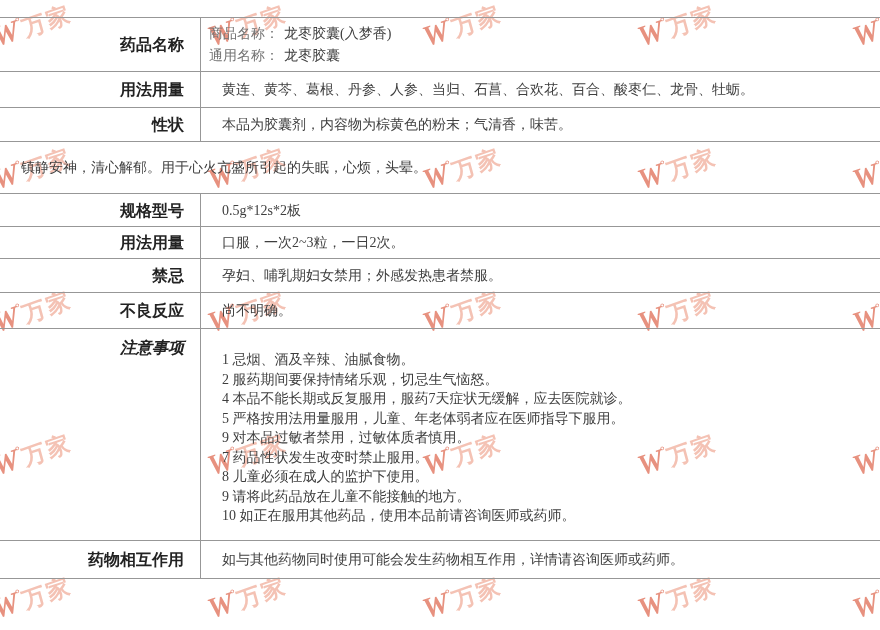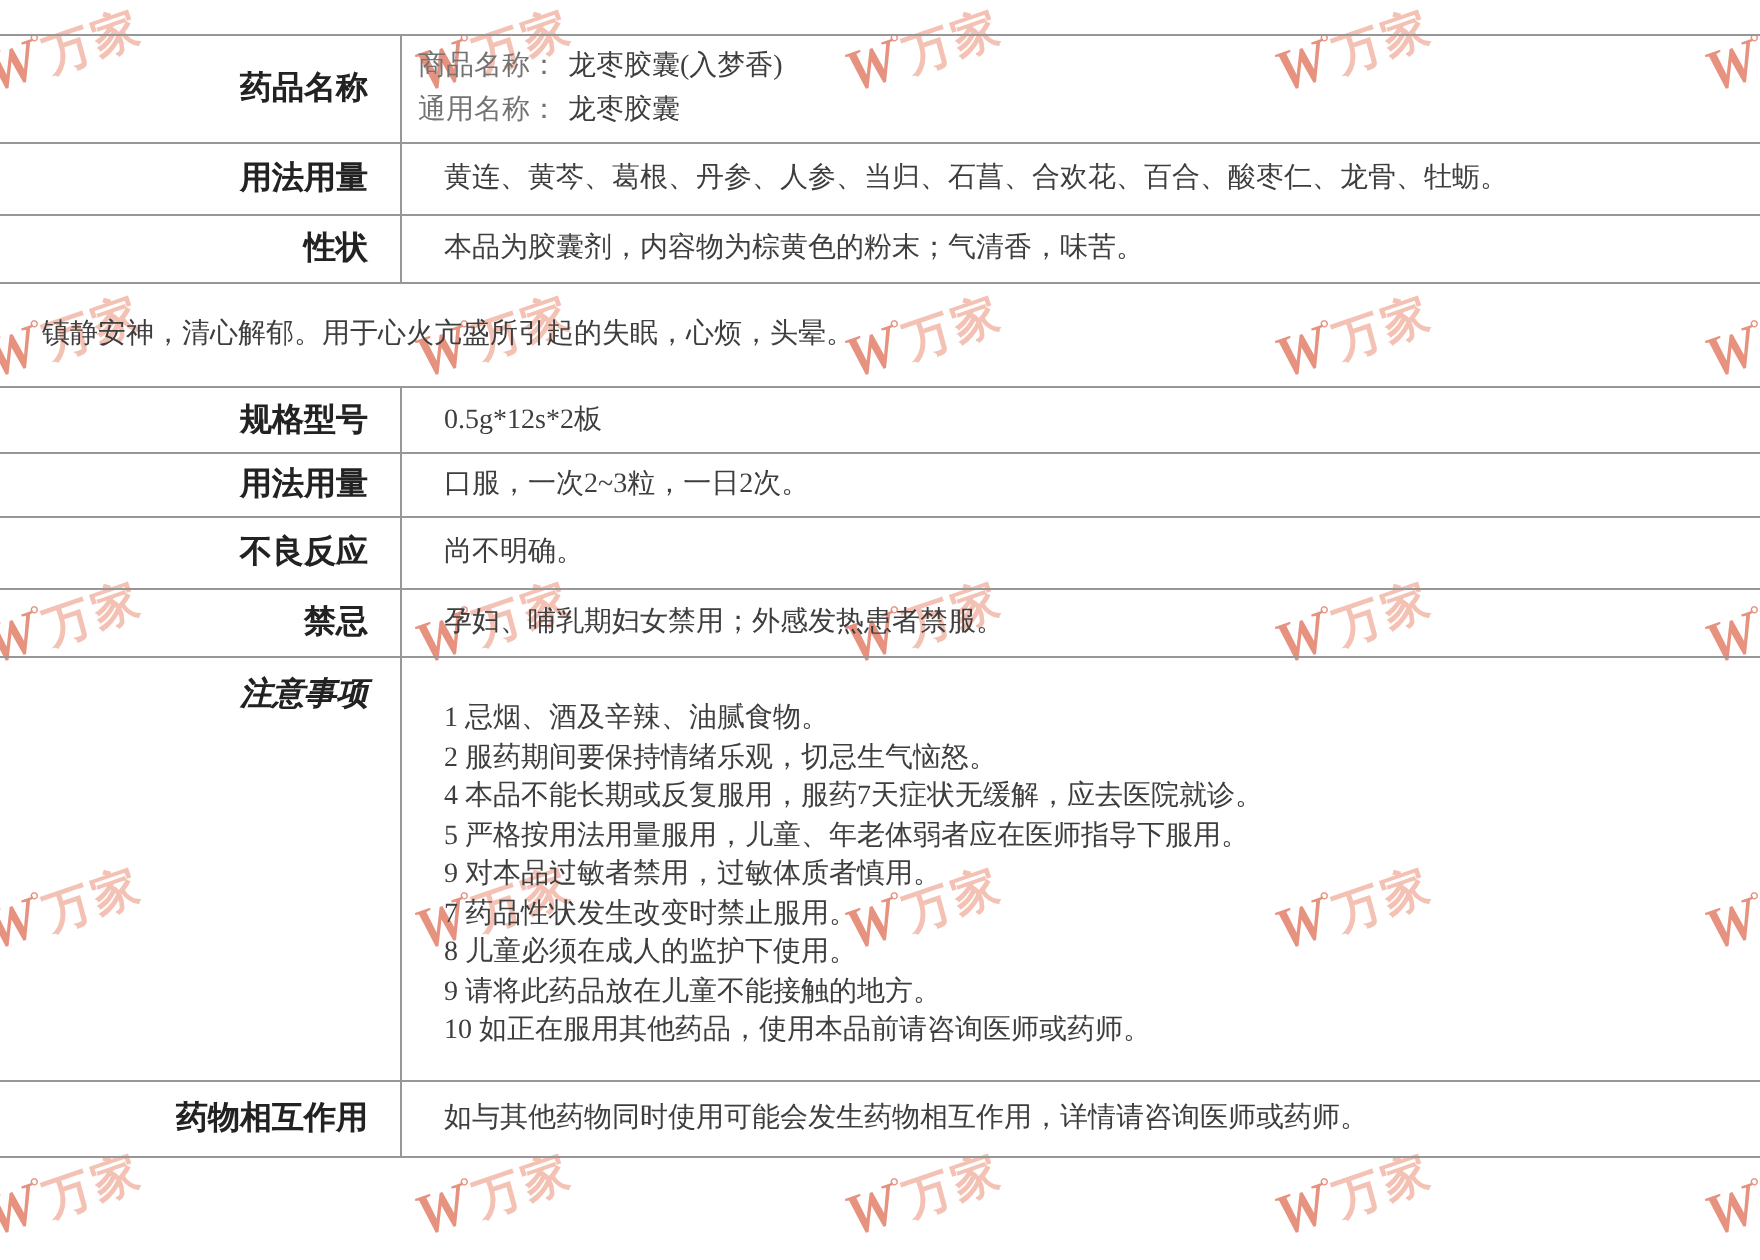--- a/index.html
+++ b/index.html
@@ -94,28 +94,28 @@
     <div class="trow h5">
       <div class="th">规格型号</div>
       <div class="td">0.5g*12s*2板</div>
     </div>
 
     <div class="trow h6">
       <div class="th">用法用量</div>
       <div class="td">口服，一次2~3粒，一日2次。</div>
     </div>
 
+    <div class="trow h8">
+      <div class="th">禁忌</div>
+      <div class="td">孕妇、哺乳期妇女禁用；外感发热患者禁服。</div>
+    </div>
+
     <div class="trow h7">
       <div class="th">不良反应</div>
       <div class="td">尚不明确。</div>
-    </div>
-
-    <div class="trow h8">
-      <div class="th">禁忌</div>
-      <div class="td">孕妇、哺乳期妇女禁用；外感发热患者禁服。</div>
     </div>
 
     <div class="trow h9 row-precautions">
       <div class="th">注意事项</div>
       <div class="td">
         <div class="note-line">1 忌烟、酒及辛辣、油腻食物。</div>
         <div class="note-line">2 服药期间要保持情绪乐观，切忌生气恼怒。</div>
         <div class="note-line">4 本品不能长期或反复服用，服药7天症状无缓解，应去医院就诊。</div>
         <div class="note-line">5 严格按用法用量服用，儿童、年老体弱者应在医师指导下服用。</div>
         <div class="note-line">9 对本品过敏者禁用，过敏体质者慎用。</div>

